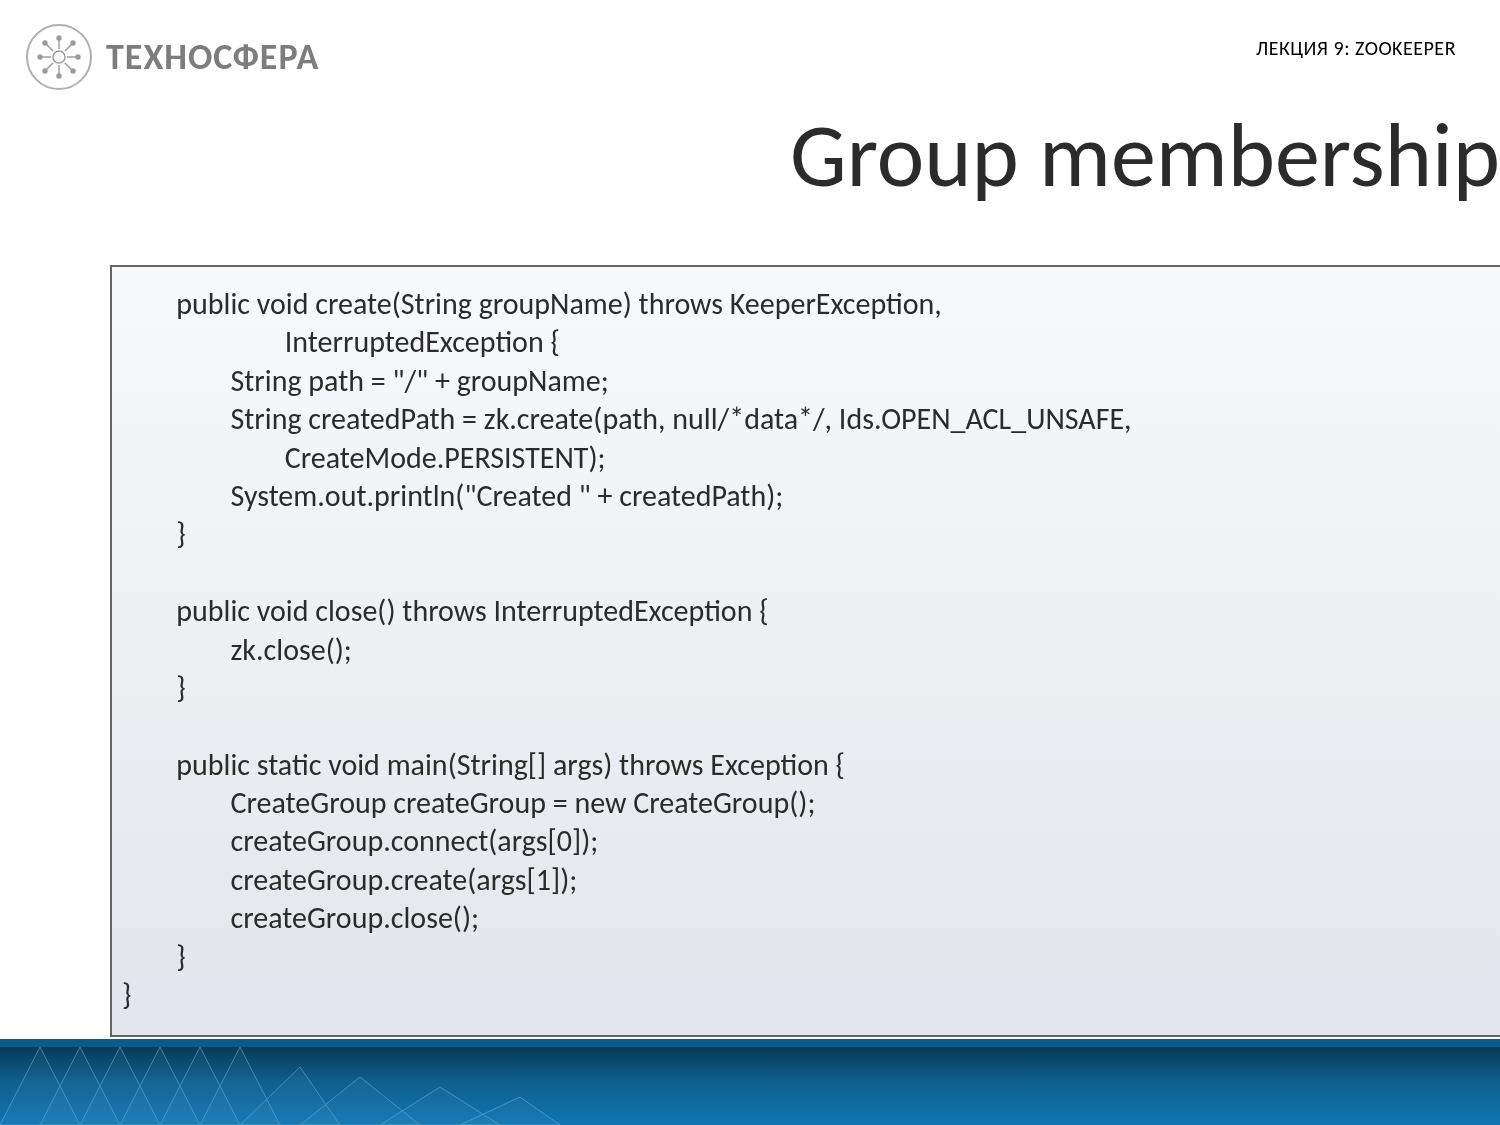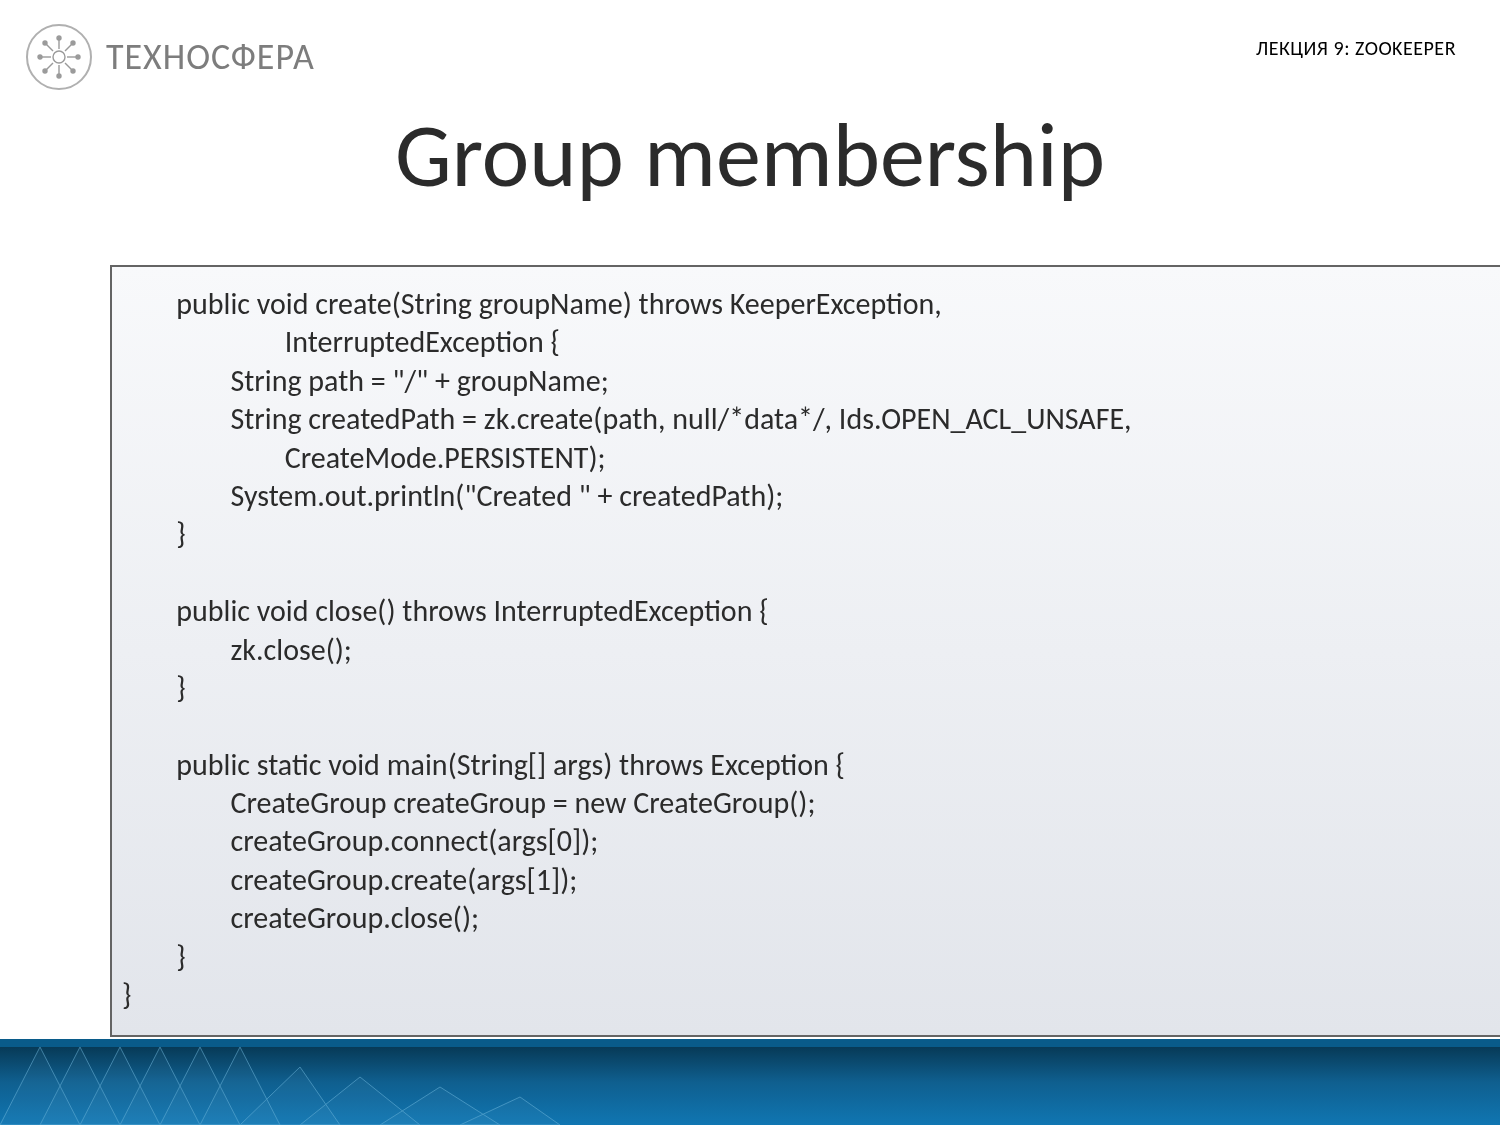--- a/index.html
+++ b/index.html
@@ -33,37 +33,37 @@
     border-radius: 50%;
     display: flex;
     align-items: center;
     justify-content: center;
   }
   .logo-mark svg { display: block; }
   .logo-text {
     font-size: 36px;
     letter-spacing: 1px;
     color: #7d7d7d;
-    font-weight: 400;
+    font-weight: 700;
   }
   .lecture-label {
     position: absolute;
     top: 36px;
     right: 44px;
     font-size: 20px;
     color: #000000;
     letter-spacing: 0.5px;
   }
   
   .title {
     position: absolute;
     top: 100px;
     left: 0;
     width: 100%;
-    text-align: center;
+    text-align: right;
     font-size: 90px;
     font-weight: 400;
     color: #2b2b2b;
   }
   
   .code-box {
     position: absolute;
     top: 235px;
     left: 110px;
     width: 1438px;

